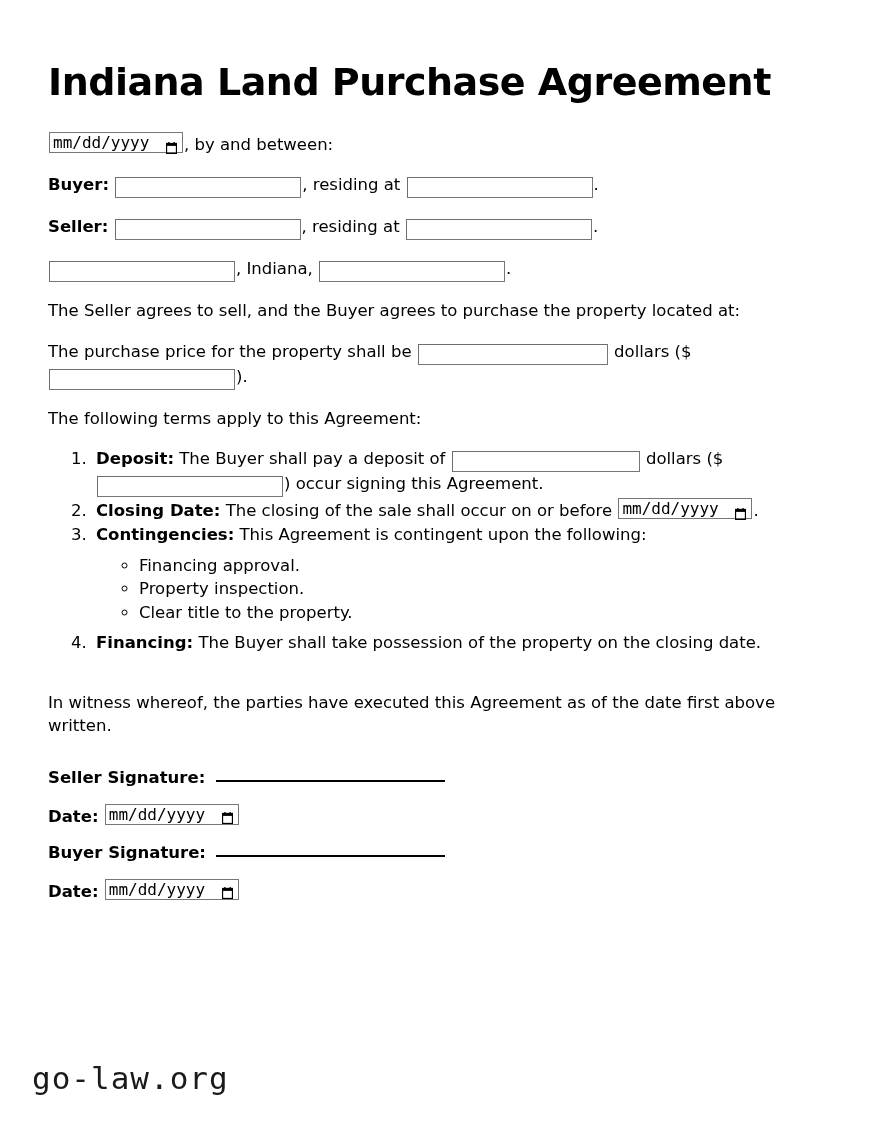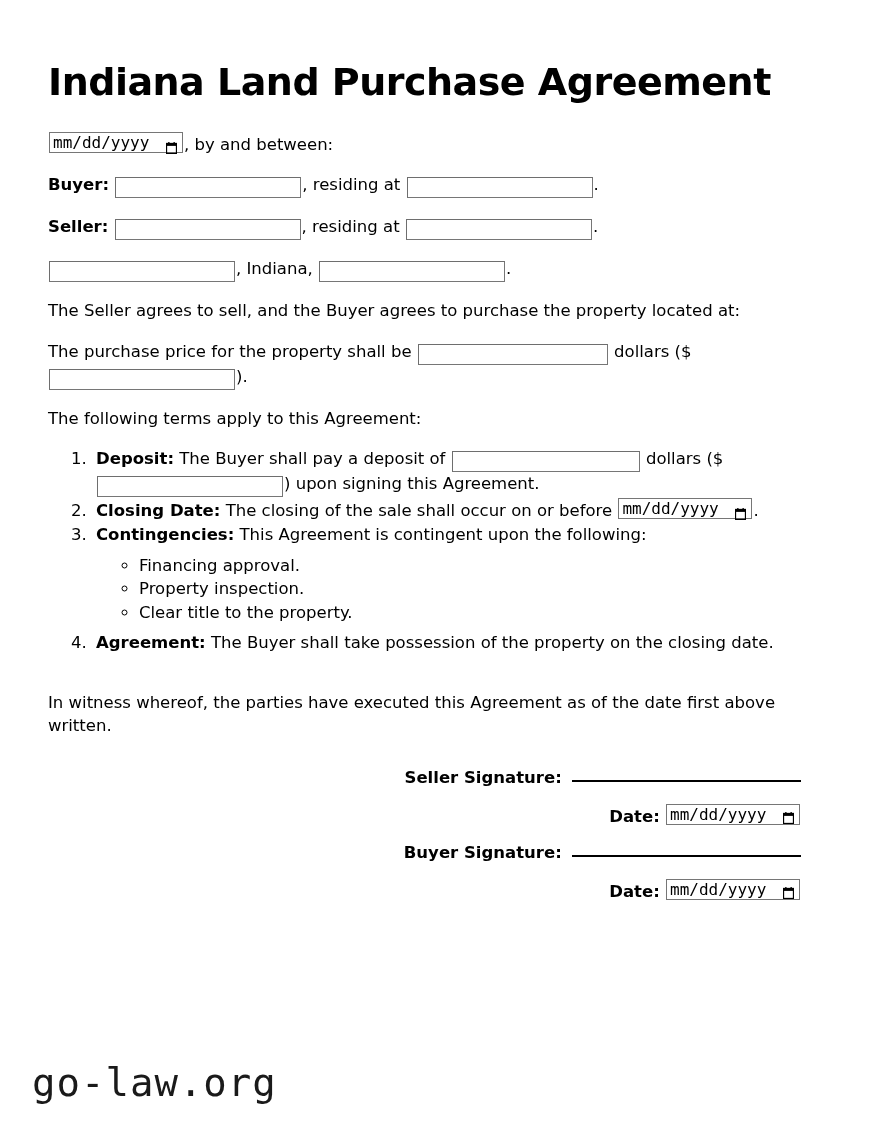--- a/index.html
+++ b/index.html
@@ -104,36 +104,35 @@
   ul.subterms {
     list-style-type: circle;
     margin: 7px;
     padding-left: 36px;
   }
   ul.subterms > li { margin: 0; }
 
   .sig-row {
     font-size: 16.5px;
     margin: 0 0 17px 0;
-    text-align: right;
   }
   .sig-line {
     display: inline-block;
     width: 229px;
     border-bottom: 2px solid #000;
     height: 13px;
     vertical-align: 1px;
     margin-left: 5px;
   }
   .watermark {
     position: absolute;
     left: 32px;
     top: 1060px;
     font-family: "DejaVu Sans Mono", monospace;
-    font-size: 39px;
+    font-size: 31px;
     color: #1a1a1a;
     letter-spacing: 1px;
   }
   .spacer-sig { height: 14px; }
 </style>
 </head>
 <body>
 
 <div class="page">
 
@@ -183,21 +182,21 @@
 
   <p class="para">The following terms apply to this Agreement:</p>
 
   <ol class="terms">
     <li>
       <span class="lbl-bold">Deposit:</span>
       <span>The Buyer shall pay a deposit of</span>
       <input type="text" class="w-deposit" value="" style="">
       <span>dollars ($</span>
       <br>
-      <input type="text" class="w-small" value="" style=""><span>) upon signing this Agreement.</span>
+      <input type="text" class="w-small" value="" style=""><span>) occur signing this Agreement.</span>
     </li>
 
     <li>
       <span class="lbl-bold">Closing Date:</span>
       <span>The closing of the sale shall occur on or before</span>
       <span class="datebox">
         <span class="dtext">mm/dd/yyyy</span>
         <span class="cal-icon">
           <svg width="11" height="12" viewBox="0 0 11 12" xmlns="http://www.w3.org/2000/svg">
             <rect x="0.5" y="1.5" width="10" height="10" fill="none" stroke="#000" stroke-width="1.3"></rect>
@@ -213,21 +212,21 @@
       <span class="lbl-bold">Contingencies:</span>
       <span>This Agreement is contingent upon the following:</span>
       <ul class="subterms">
         <li>Financing approval.</li>
         <li>Property inspection.</li>
         <li>Clear title to the property.</li>
       </ul>
     </li>
 
     <li>
-      <span class="lbl-bold">Agreement:</span>
+      <span class="lbl-bold">Financing:</span>
       <span>The Buyer shall take possession of the property on the closing date.</span>
     </li>
   </ol>
 
   <p class="para" style="margin-top:36px; max-width:755px;">In witness whereof, the parties have executed this Agreement as of the date first above written.</p>
 
   <div class="spacer-sig"></div>
 
   <div class="sig-row">
     <span class="lbl-bold">Seller Signature:</span>

